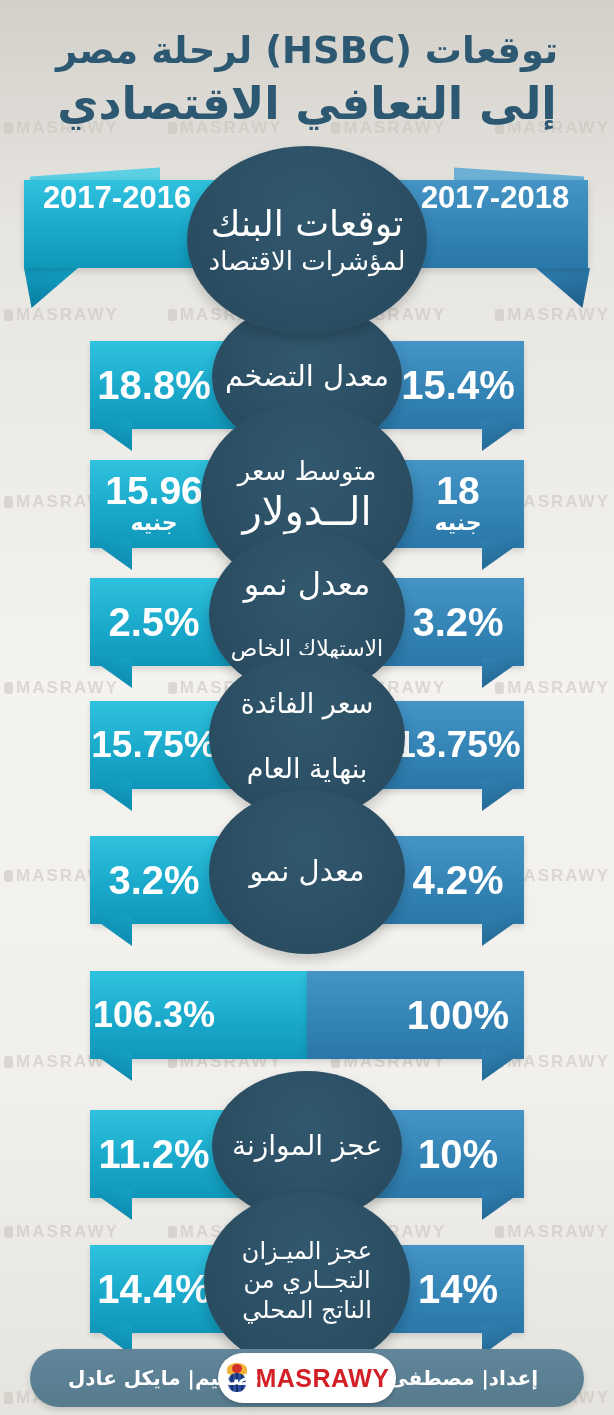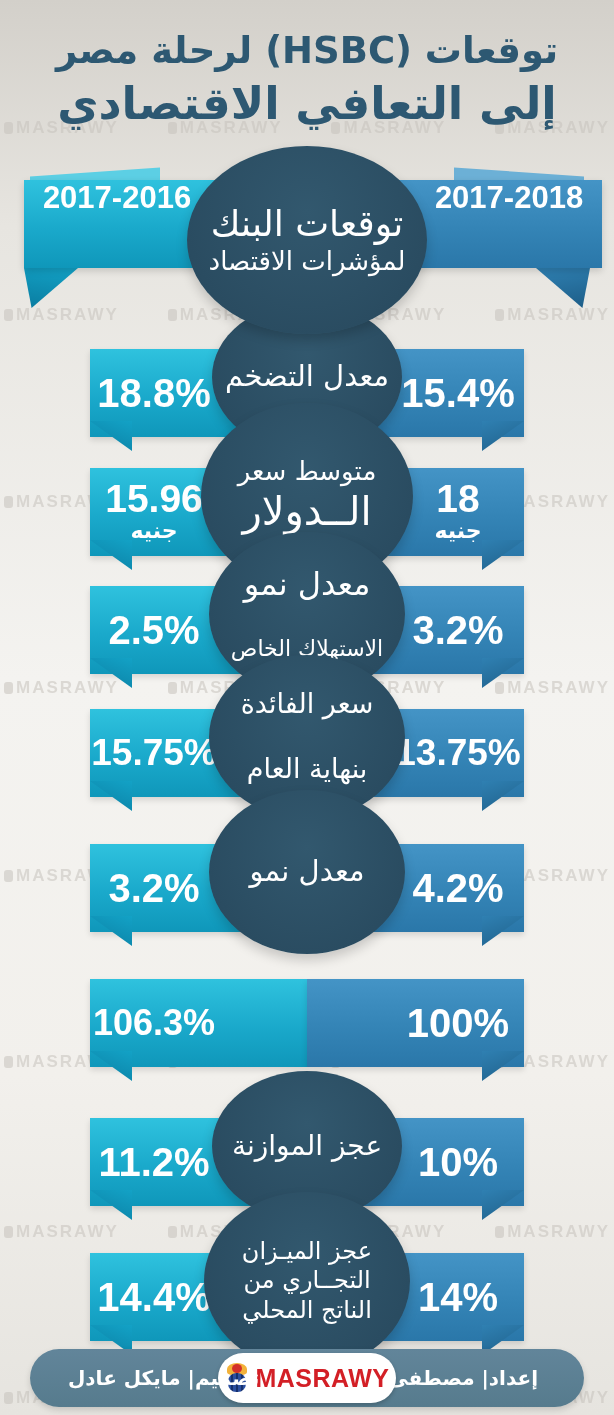--- a/index.html
+++ b/index.html
@@ -13,41 +13,41 @@
   
   .title{position:absolute;top:24px;left:0;width:614px;text-align:center;color:#2d5872;direction:rtl;z-index:2;}
   .t1{font-size:37px;font-weight:700;line-height:1.45;}
   .t2{font-size:45px;font-weight:700;line-height:1.15;}
   
   .hfold{position:absolute;height:16px;width:130px;z-index:1;}
   .hfold-l{left:30px;top:172px;background:#5ccfe4;transform:skewY(-4deg);}
   .hfold-r{left:454px;top:172px;background:#6cb0d6;transform:skewY(4deg);}
   .hrib{position:absolute;top:180px;width:284px;height:88px;z-index:2;box-shadow:0 3px 7px rgba(0,0,0,.15);}
   .hrib-l{left:24px;background:linear-gradient(180deg,#2fc2de 0%,#1aa9cb 55%,#0f97ba 100%);padding-left:28px;}
-  .hrib-r{left:318px;background:linear-gradient(180deg,#4494c6 0%,#3484b6 55%,#2a77a9 100%);}
+  .hrib-r{left:304px;background:linear-gradient(180deg,#4494c6 0%,#3484b6 55%,#2a77a9 100%);}
   .hyear{position:absolute;top:0;height:88px;line-height:88px;text-align:center;color:#fff;
     font:700 31px "Liberation Sans","DejaVu Sans",sans-serif;direction:ltr;}
   .hrib-l .hyear{left:0;width:186px;}
   .hrib-r .hyear{right:0;width:186px;}
   .htail{position:absolute;top:268px;width:54px;height:40px;z-index:1;}
   .htail-l{left:24px;background:linear-gradient(190deg,#13a2c6,#0a7ca0);clip-path:polygon(0 0,100% 0,14% 100%);}
   .htail-r{left:536px;background:linear-gradient(170deg,#2f80b2,#1d5d87);clip-path:polygon(0 0,100% 0,86% 100%);}
   
   .circle{position:absolute;left:50%;transform:translateX(-50%);border-radius:50%;z-index:3;
     display:flex;flex-direction:column;align-items:center;justify-content:center;direction:rtl;
     background:radial-gradient(ellipse at 50% 35%,#32586e 0%,#2a4c61 72%,#26455a 100%);
     box-shadow:0 6px 12px rgba(0,0,0,.18);}
   .hcircle{top:146px;width:240px;height:188px;}
   .cl{color:#fff;text-align:center;line-height:1.22;}
   .s21{font-size:21px}.s22{font-size:22px}.s24{font-size:24px}.s26{font-size:26px}
   .s27{font-size:27px}.s28{font-size:28px}.s29{font-size:29px}.s31{font-size:31px}
   .s32{font-size:32px}.s34{font-size:34px}.s36{font-size:36px}.s40{font-size:40px}
   
   .row{position:absolute;left:0;width:614px;height:120px;z-index:2;}
-  .banner{position:absolute;top:16px;height:88px;box-shadow:0 3px 6px rgba(0,0,0,.13);}
+  .banner{position:absolute;top:8px;height:88px;box-shadow:0 3px 6px rgba(0,0,0,.13);}
   .banner-left{left:90px;width:217px;background:linear-gradient(180deg,#2fc2de 0%,#1aa9cb 55%,#0f97ba 100%);}
   .banner-right{left:307px;width:217px;background:linear-gradient(180deg,#4494c6 0%,#3484b6 55%,#2a77a9 100%);}
   .val{position:absolute;top:0;height:88px;display:flex;flex-direction:column;align-items:center;justify-content:center;
     color:#fff;font:700 40px "Liberation Sans","DejaVu Sans",sans-serif;direction:ltr;}
   .banner-left .val{left:0;width:128px;}
   .banner-right .val{right:0;width:132px;}
   .v37{font-size:37px}.v36{font-size:36px}
   .val .num{font-size:39px;line-height:1.0;}
   .val .unit{font-size:22px;line-height:1.2;direction:rtl;font-family:"DejaVu Sans",sans-serif;}
   .tail{position:absolute;top:88px;width:42px;height:30px;z-index:1;}

